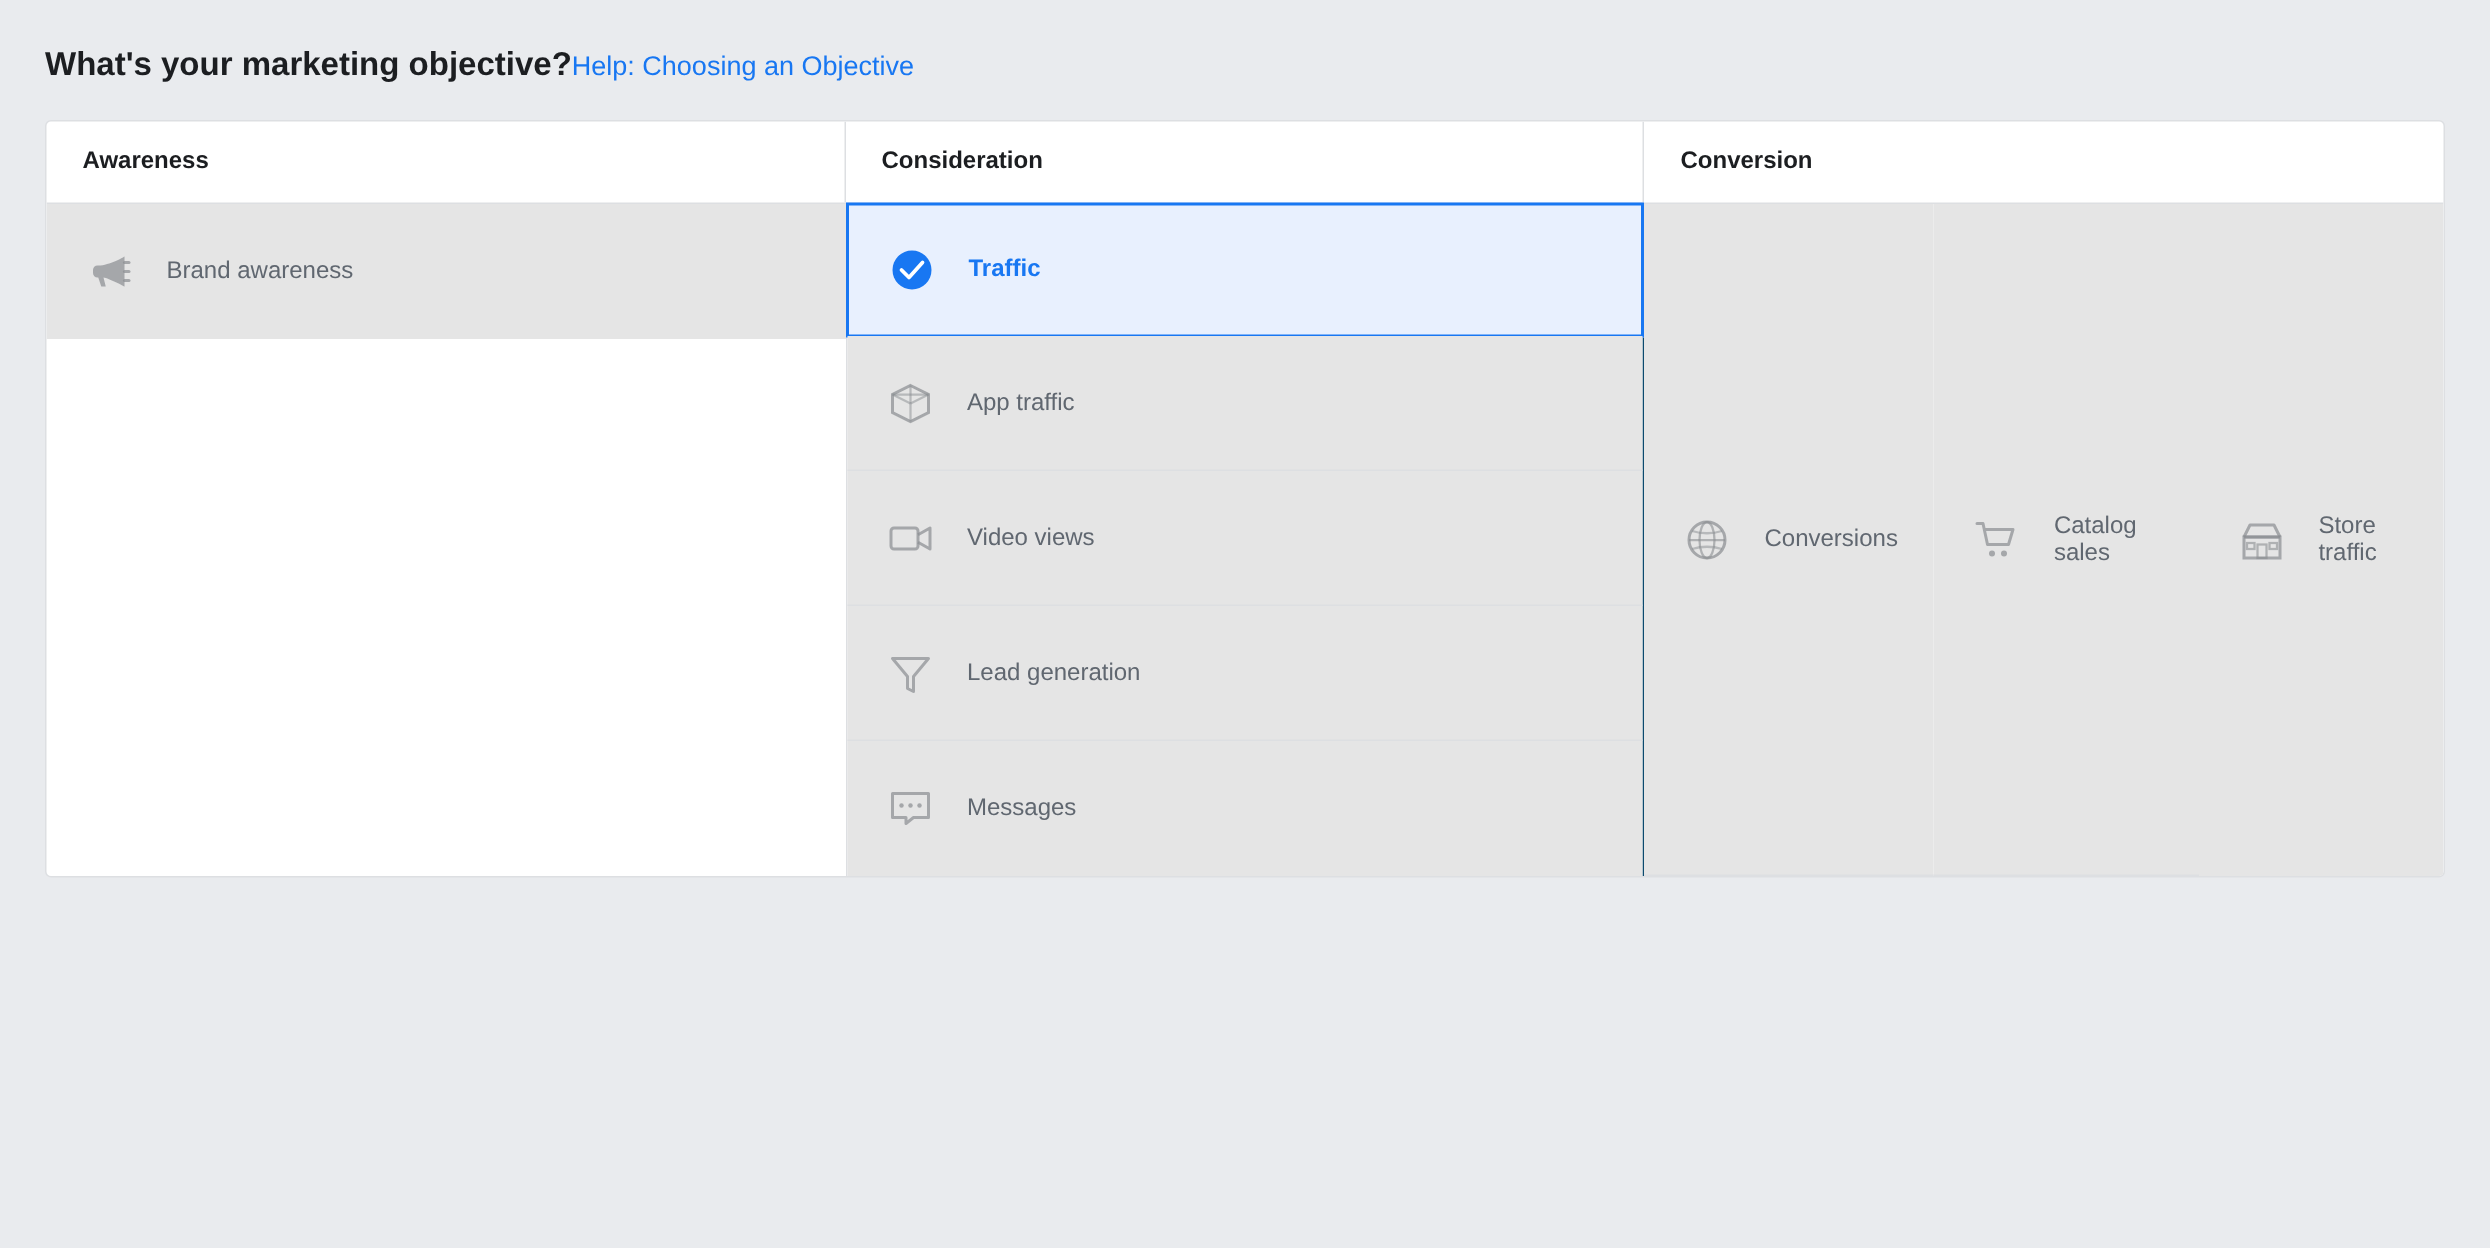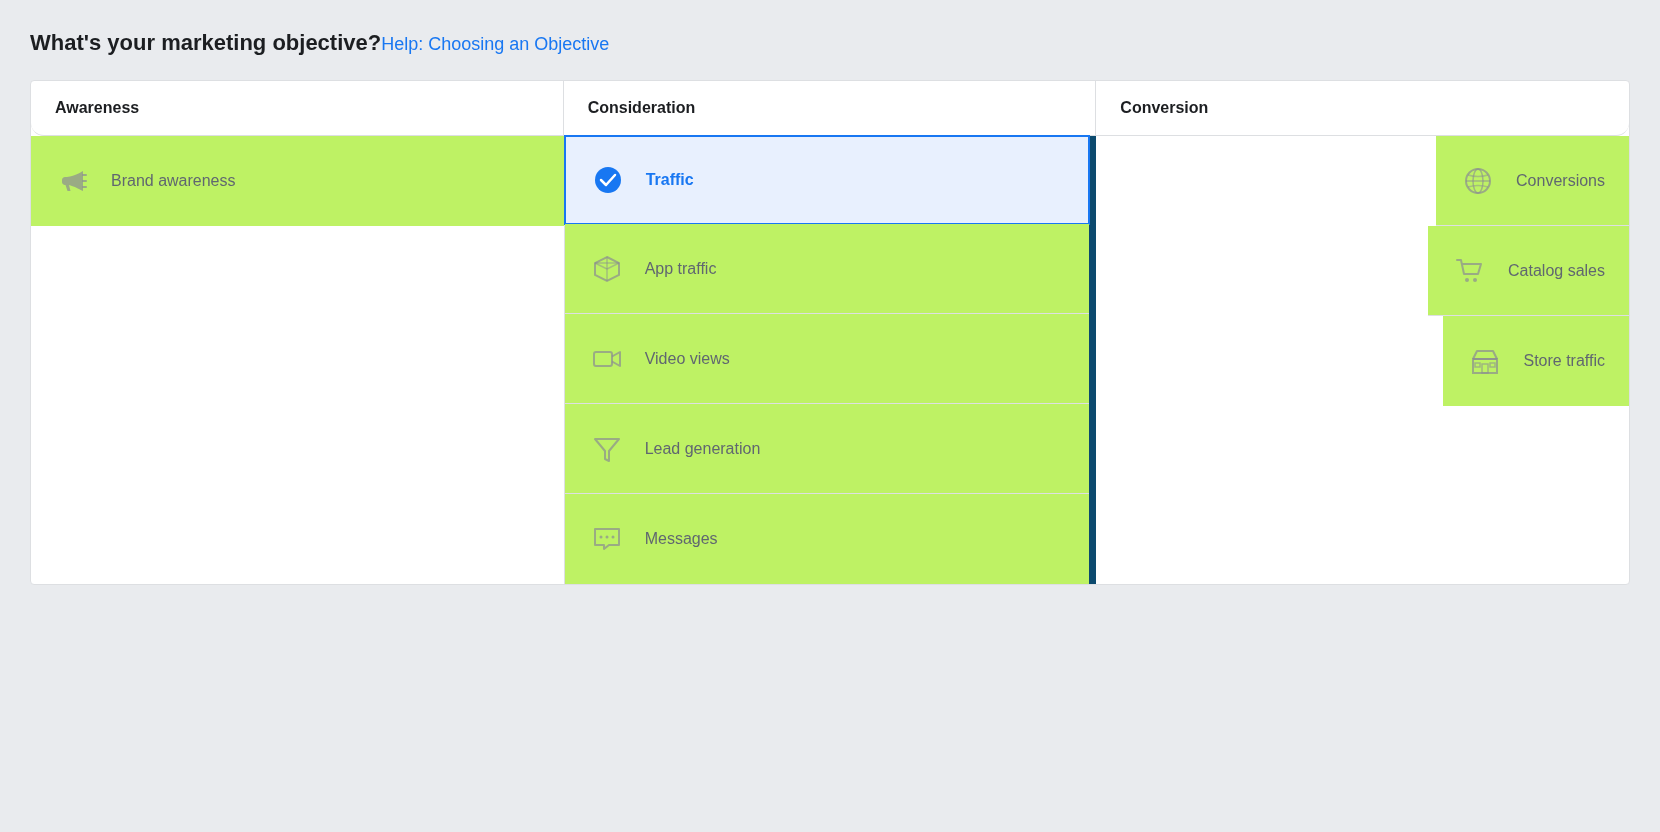--- a/index.html
+++ b/index.html
@@ -36,21 +36,20 @@
       background: #fff;
       border: 1px solid #dddfe2;
       border-radius: 4px;
       overflow: hidden;
     }
 
     .table-header-row {
       display: grid;
       grid-template-columns: 1fr 1fr 1fr;
       border-bottom: 1px solid #dddfe2;
-      border-radius: 13px;
     }
 
     .col-header {
       padding: 18px 24px;
       font-size: 16px;
       font-weight: 700;
       color: #1c1e21;
     }
 
     .col-header:not(:last-child) {
@@ -64,37 +63,36 @@
 
     .col-awareness {
       display: flex;
       flex-direction: column;
     }
 
     .col-consideration {
       display: flex;
       flex-direction: column;
       border-left: 1px solid #dddfe2;
-      border-right: 7px solid #0c4a6e;
+      border-right: 1px solid #0c4a6e;
     }
 
     .col-conversion {
       display: flex;
-      flex-direction: column;
-      align-items: flex-end;
+      flex-direction: row;
     }
 
     .objective-item {
       display: flex;
       align-items: center;
       gap: 20px;
       padding: 22px 24px;
       border-bottom: 1px solid #dddfe2;
       cursor: pointer;
-      background: #bef264;
+      background: #e5e5e5;
       transition: background 0.1s;
       min-height: 90px;
     }
 
     .objective-item:last-child {
       border-bottom: none;
     }
 
     .objective-item.selected {
       background: #e8f0fe;

